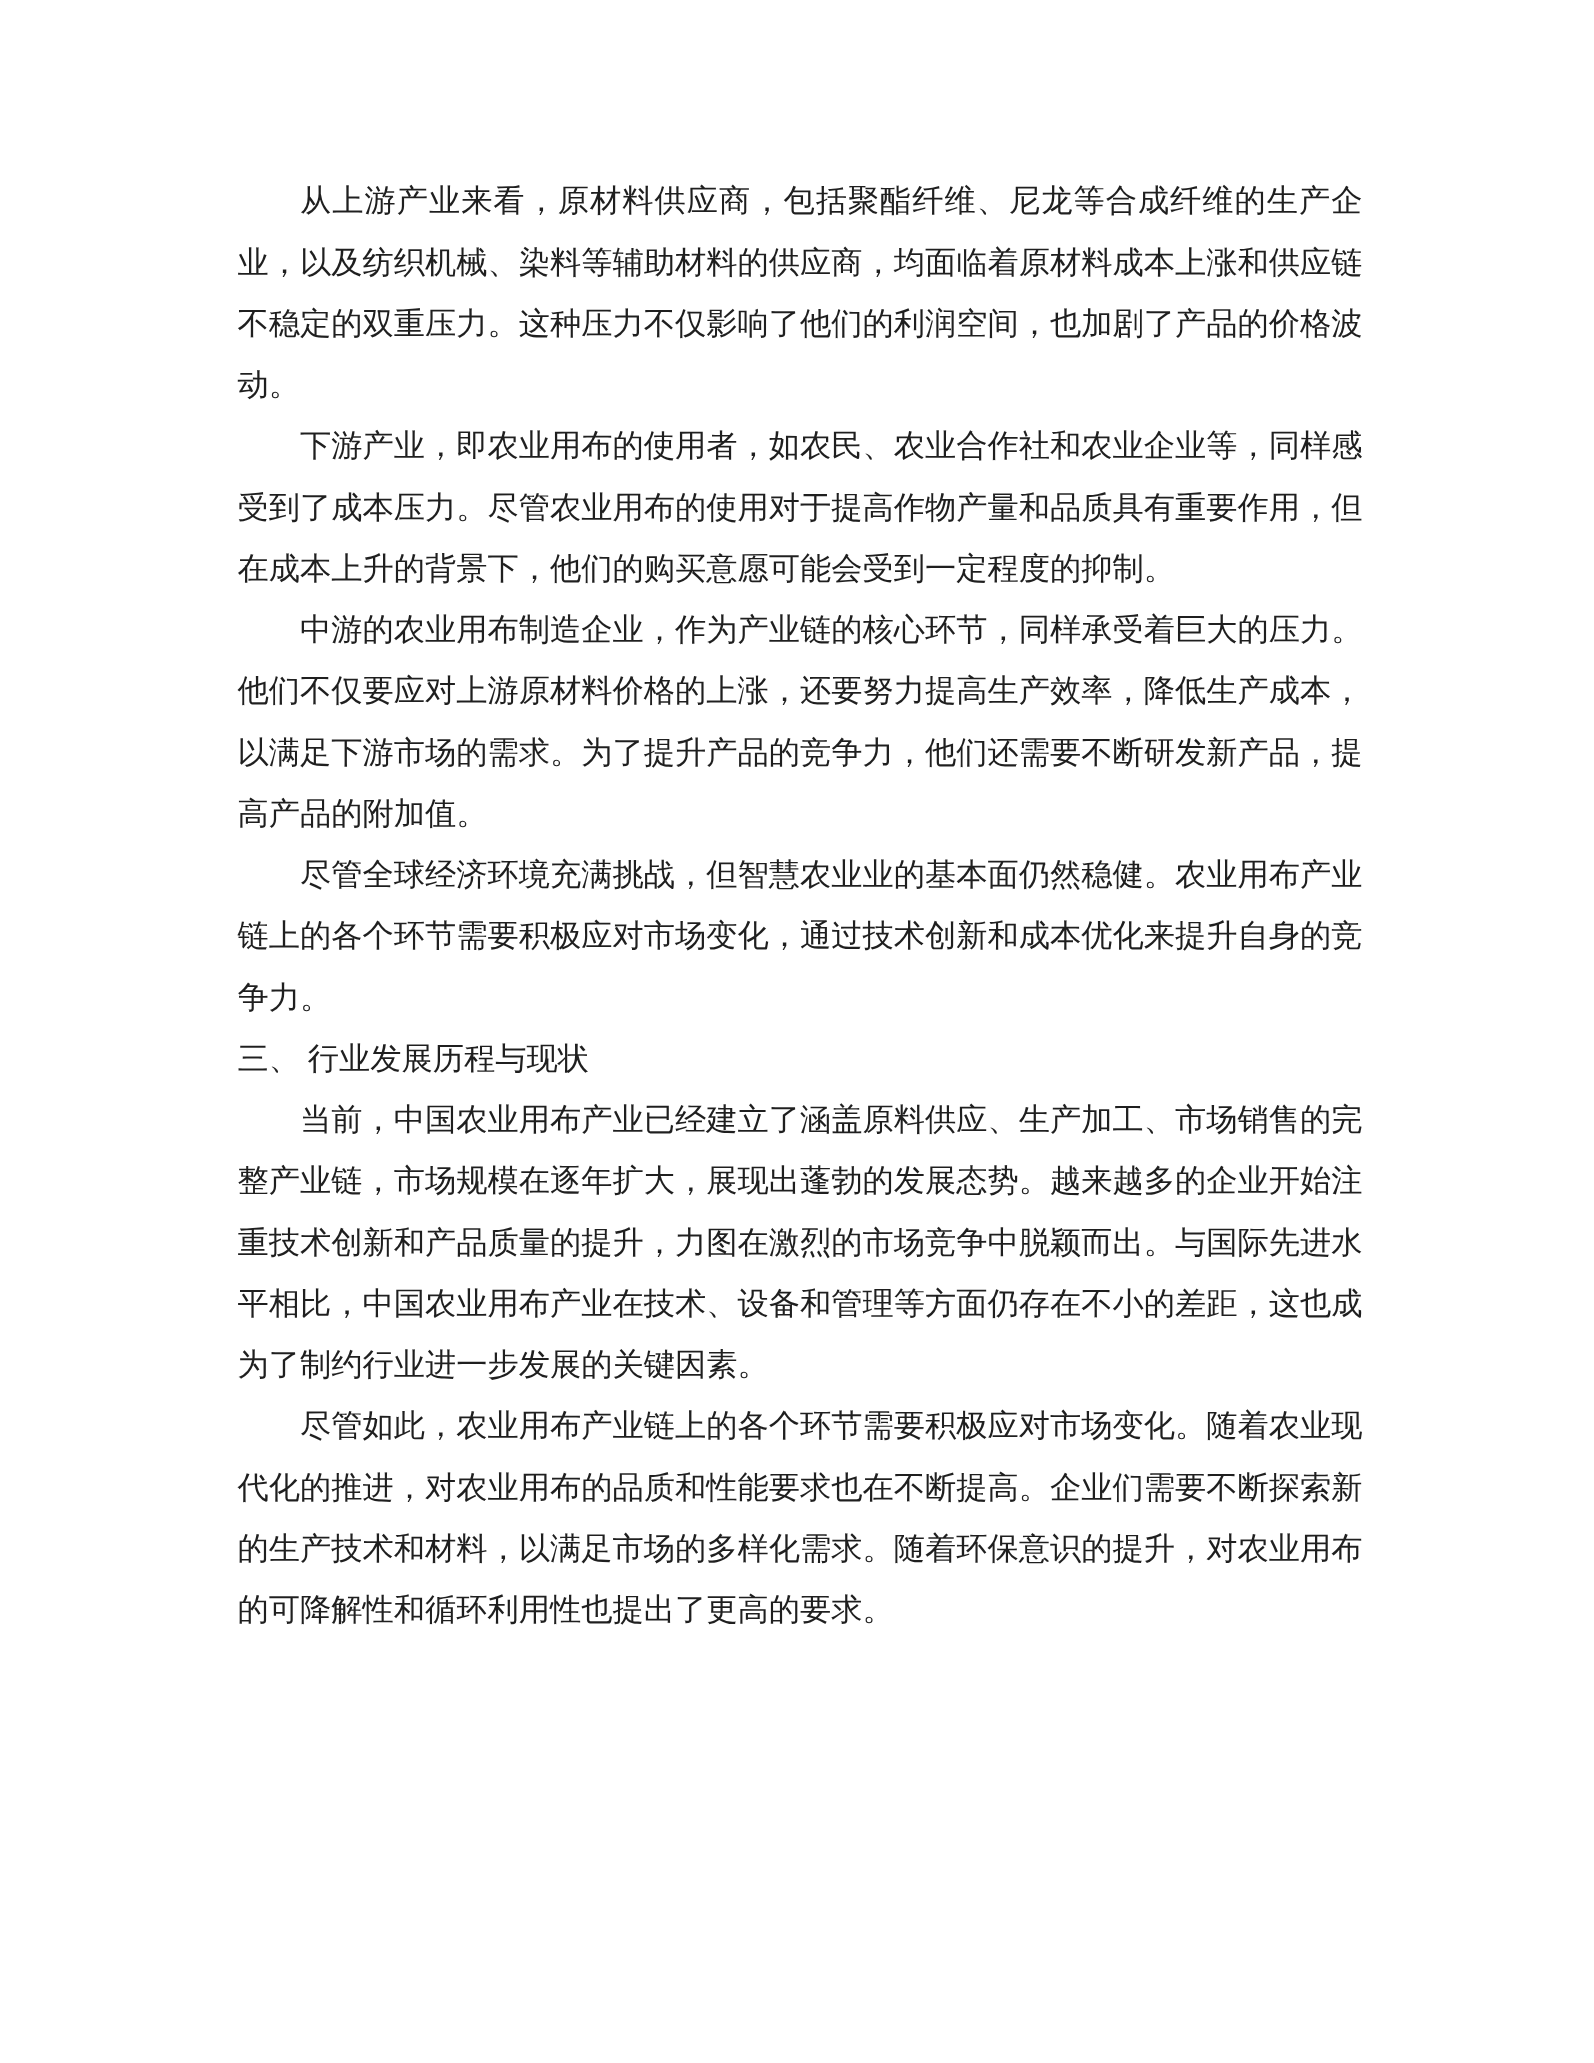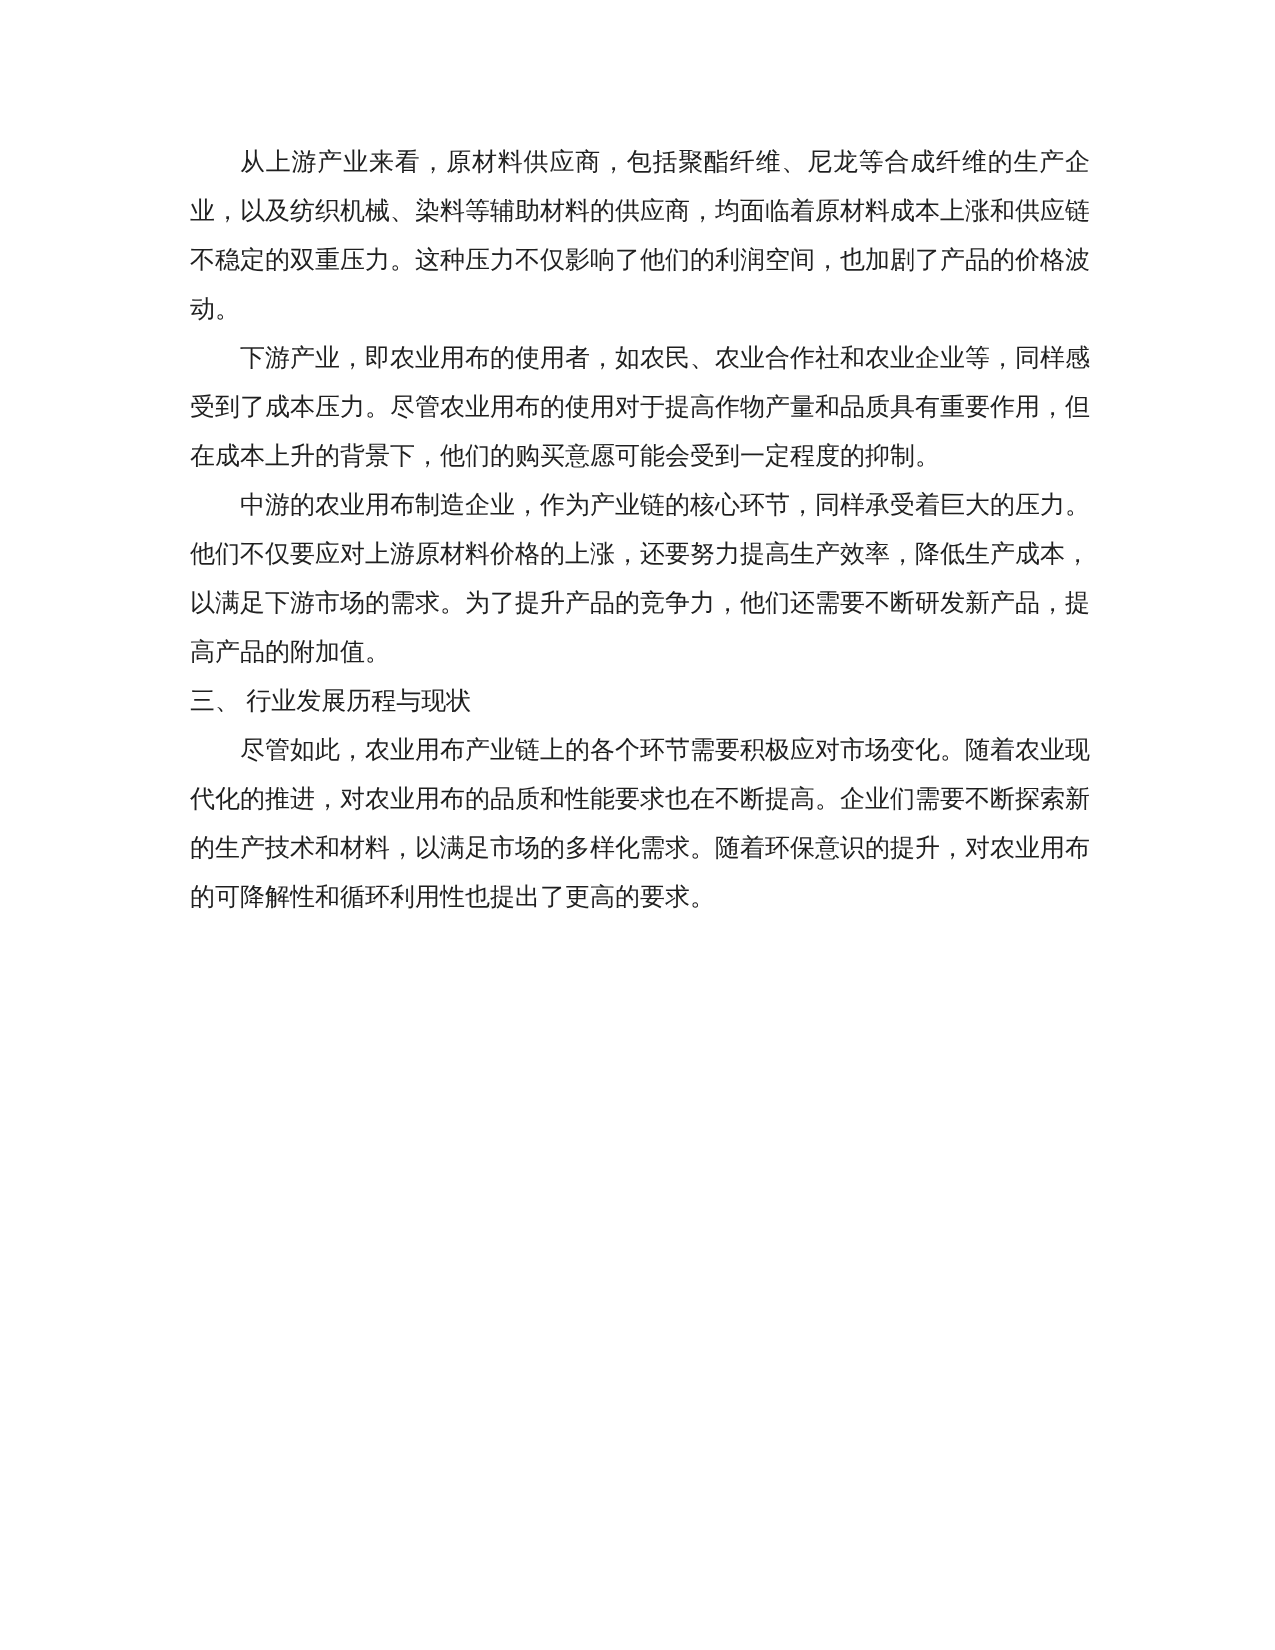--- a/index.html
+++ b/index.html
@@ -42,16 +42,18 @@
   }
 </style>
 </head>
 <body>
 
 <div class="page">
   <div class="doc" id="doc" style="color: rgb(31, 31, 31);">
       <div class="block paragraph">从上游产业来看，原材料供应商，包括聚酯纤维、尼龙等合成纤维的生产企业，以及纺织机械、染料等辅助材料的供应商，均面临着原材料成本上涨和供应链不稳定的双重压力。这种压力不仅影响了他们的利润空间，也加剧了产品的价格波动。</div>
       <div class="block paragraph">下游产业，即农业用布的使用者，如农民、农业合作社和农业企业等，同样感受到了成本压力。尽管农业用布的使用对于提高作物产量和品质具有重要作用，但在成本上升的背景下，他们的购买意愿可能会受到一定程度的抑制。</div>
       <div class="block paragraph">中游的农业用布制造企业，作为产业链的核心环节，同样承受着巨大的压力。他们不仅要应对上游原材料价格的上涨，还要努力提高生产效率，降低生产成本，以满足下游市场的需求。为了提升产品的竞争力，他们还需要不断研发新产品，提高产品的附加值。</div>
+      <div class="block paragraph">尽管全球经济环境充满挑战，但智慧农业业的基本面仍然稳健。农业用布产业链上的各个环节需要积极应对市场变化，通过技术创新和成本优化来提升自身的竞争力。</div>
       <div class="block heading">三、 行业发展历程与现状</div>
+      <div class="block paragraph">当前，中国农业用布产业已经建立了涵盖原料供应、生产加工、市场销售的完整产业链，市场规模在逐年扩大，展现出蓬勃的发展态势。越来越多的企业开始注重技术创新和产品质量的提升，力图在激烈的市场竞争中脱颖而出。与国际先进水平相比，中国农业用布产业在技术、设备和管理等方面仍存在不小的差距，这也成为了制约行业进一步发展的关键因素。</div>
       <div class="block paragraph">尽管如此，农业用布产业链上的各个环节需要积极应对市场变化。随着农业现代化的推进，对农业用布的品质和性能要求也在不断提高。企业们需要不断探索新的生产技术和材料，以满足市场的多样化需求。随着环保意识的提升，对农业用布的可降解性和循环利用性也提出了更高的要求。</div>
     </div>
 </div>
 
 </body></html>

